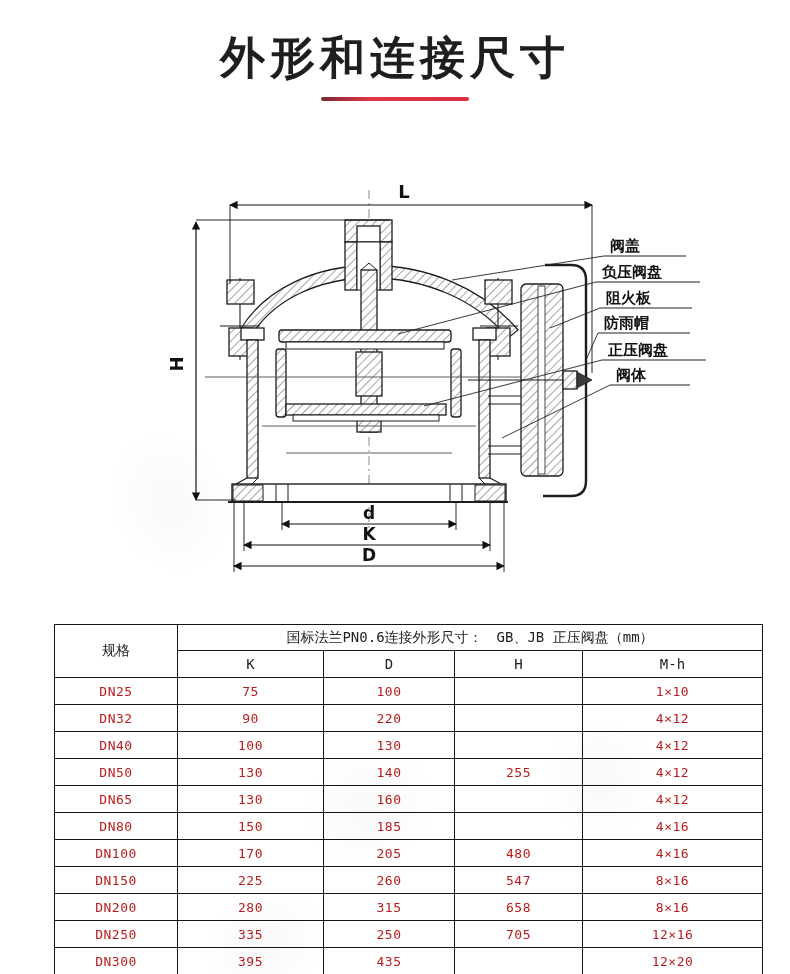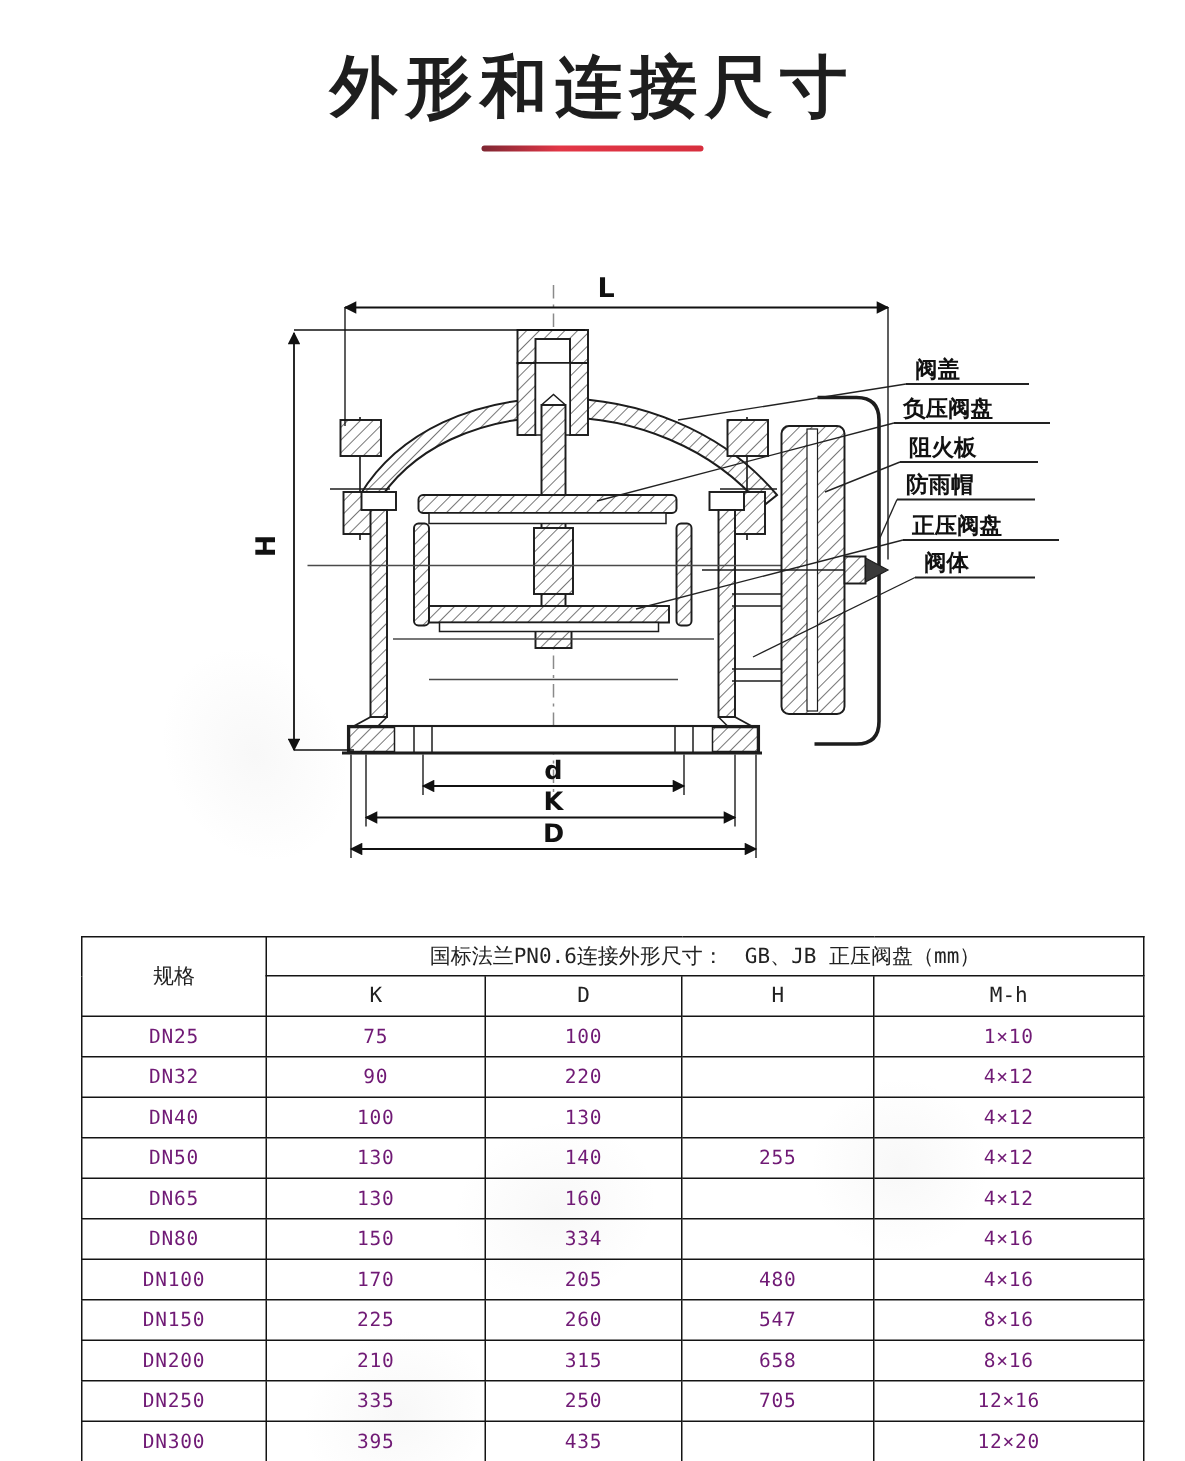--- a/index.html
+++ b/index.html
@@ -36,21 +36,21 @@
     font-family:"DejaVu Sans Mono","Liberation Sans",monospace;
     margin-left:27px;
   }
   table.dims th, table.dims td{
     border:1.5px solid #141414;text-align:center;vertical-align:middle;
     padding:0;font-weight:400;
   }
   table.dims thead th{font-size:14px;color:#222;}
   table.dims thead tr.group-row th{height:25px;}
   table.dims thead tr.cols-row th{height:26px;}
-  table.dims tbody td{height:26px;font-size:13px;color:#701a75;letter-spacing:0.5px;}
+  table.dims tbody td{height:26px;font-size:13px;color:#b91c1c;letter-spacing:0.5px;}
   table.dims td.spec{letter-spacing:0.5px;}
 </style>
 </head>
 <body>
 
 <div class="page">
 
   <h1 class="page-title">外形和连接尺寸</h1>
   <div class="title-rule"></div>
 
@@ -286,41 +286,41 @@
       <tr>
         <td class="spec">DN65</td>
         <td>130</td>
         <td>160</td>
         <td></td>
         <td>4×12</td>
       </tr>
       <tr>
         <td class="spec">DN80</td>
         <td>150</td>
-        <td>334</td>
+        <td>185</td>
         <td></td>
         <td>4×16</td>
       </tr>
       <tr>
         <td class="spec">DN100</td>
         <td>170</td>
         <td>205</td>
         <td>480</td>
         <td>4×16</td>
       </tr>
       <tr>
         <td class="spec">DN150</td>
         <td>225</td>
         <td>260</td>
         <td>547</td>
         <td>8×16</td>
       </tr>
       <tr>
         <td class="spec">DN200</td>
-        <td>210</td>
+        <td>280</td>
         <td>315</td>
         <td>658</td>
         <td>8×16</td>
       </tr>
       <tr>
         <td class="spec">DN250</td>
         <td>335</td>
         <td>250</td>
         <td>705</td>
         <td>12×16</td>

